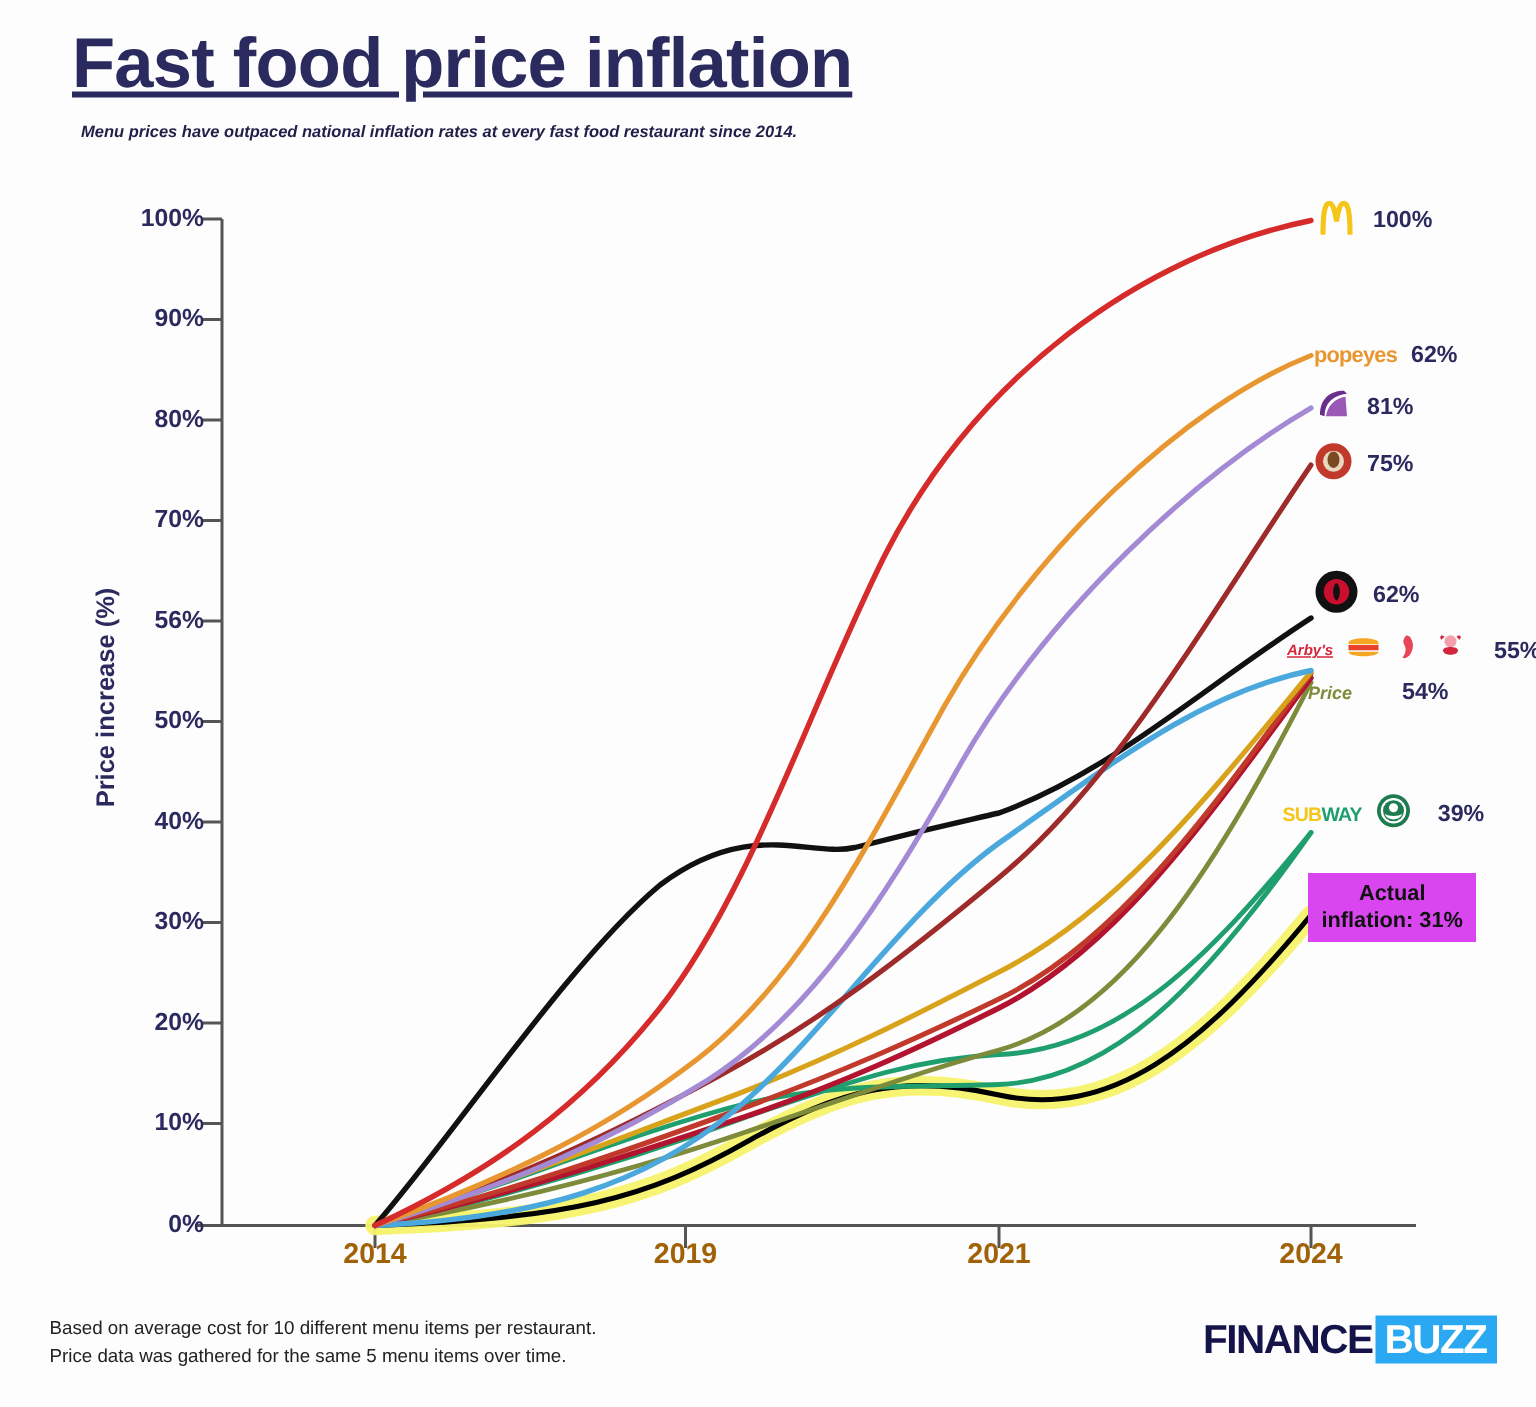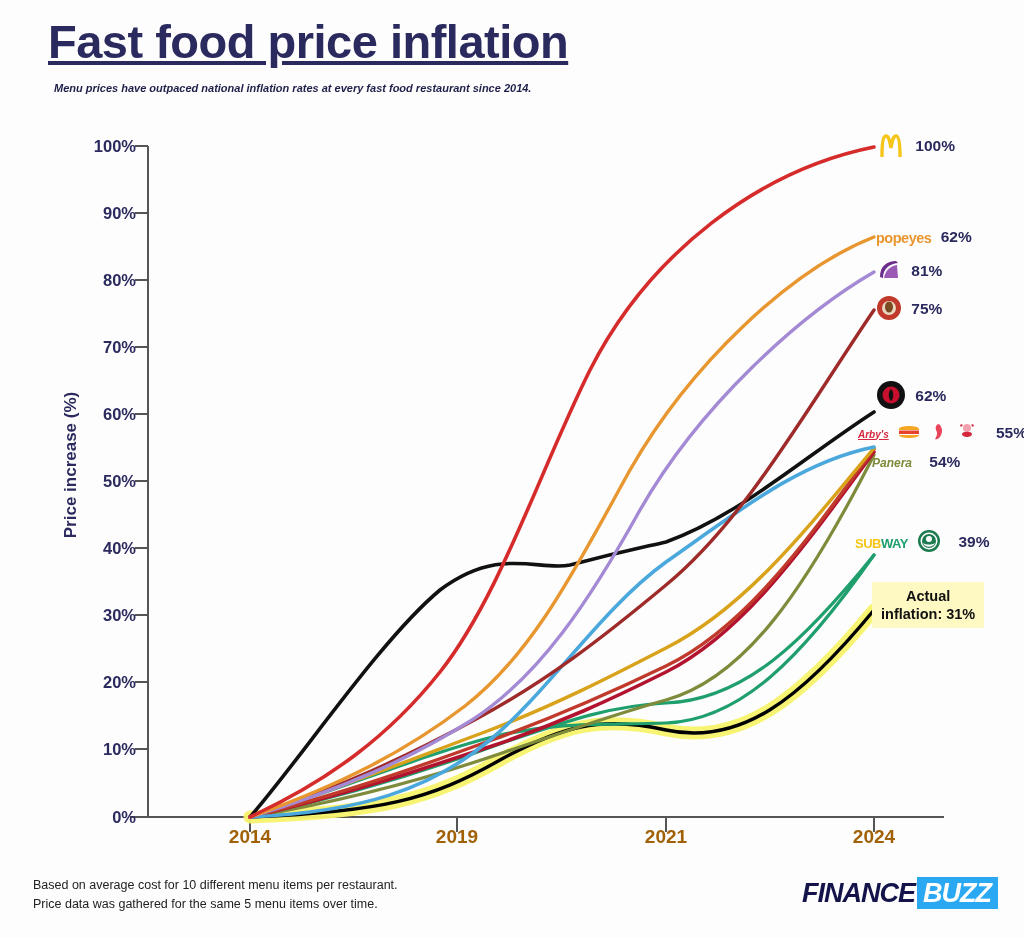--- a/index.html
+++ b/index.html
@@ -56,37 +56,37 @@
     transform:translateY(-50%);
   }
 
   .logo{
     display:inline-block;vertical-align:middle;
     margin-right:5px;
   }
 
   .callout{
     position:absolute;
-    background:#fef9c3;
+    background:#d946ef;
     color:#111;
     font-size:14.5px;font-weight:bold;
     text-align:center;
     line-height:1.25;
     padding:5px 9px;
     white-space:nowrap;
   }
 
   .footnote{
     position:absolute;left:33px;top:876px;
     font-size:12.5px;color:#222;line-height:1.55;
   }
 
   .fb{
     position:absolute;right:26px;top:878px;
-    font-size:27px;font-weight:bold;font-style:italic;
+    font-size:27px;font-weight:bold;
     color:#14144b;letter-spacing:-1px;
     white-space:nowrap;
   }
   .fb .buzz{
     background:#2aa8f2;color:#ffffff;
     padding:1px 7px 1px 6px;margin-left:2px;
   }
 
   .brandtxt{font-weight:bold;vertical-align:middle;text-align:center;}
 </style>
@@ -165,21 +165,21 @@
   <div class="ytickwrap" style="top:213px">
       <div class="ytick">90%</div>
     </div>
   <div class="ytickwrap" style="top:280px">
       <div class="ytick">80%</div>
     </div>
   <div class="ytickwrap" style="top:347px">
       <div class="ytick">70%</div>
     </div>
   <div class="ytickwrap" style="top:414px">
-      <div class="ytick">60%</div>
+      <div class="ytick">56%</div>
     </div>
   <div class="ytickwrap" style="top:481px">
       <div class="ytick">50%</div>
     </div>
   <div class="ytickwrap" style="top:548px">
       <div class="ytick">40%</div>
     </div>
   <div class="ytickwrap" style="top:615px">
       <div class="ytick">30%</div>
     </div>
@@ -263,22 +263,22 @@
       <svg width="20" height="20" viewBox="0 0 20 20">
         <circle cx="10" cy="6" r="4" fill="#f2a0ad"></circle>
         <path d="M4 5 C2 3 4 1 6 3 M16 5 C18 3 16 1 14 3" fill="#d4263c"></path>
         <path d="M5 12 C5 9 15 9 15 12 C15 16 5 16 5 12 Z" fill="#d4263c"></path>
       </svg>
     </span>
     <span style="margin-left:10px">55%</span>
   </div>
 
   <div class="endlabel" style="left:872px;top:462px">
-    <span class="logo brandtxt" style="color:#7d8b3a;font-size:12px;font-style:italic;">Panera</span>
-    <span style="margin-left:8px">54%</span>
+    <span class="logo brandtxt" style="color:#7d8b3a;font-size:12px;font-style:italic;">Price</span>
+    <span style="margin-left:24px">54%</span>
   </div>
 
   <div class="endlabel" style="left:855px;top:543px">
     <span class="logo brandtxt" style="font-size:13px;letter-spacing:-0.5px;"><span style="color:#f5c518">SUB</span><span style="color:#1f9e6e">WAY</span></span>
     <span class="logo">
       <svg width="24" height="24" viewBox="0 0 24 24">
         <circle cx="12" cy="12" r="11" fill="#1e7a4f"></circle>
         <circle cx="12" cy="12" r="8.5" fill="#ffffff"></circle>
         <circle cx="12" cy="12" r="7" fill="#1e7a4f"></circle>
         <circle cx="12" cy="10" r="3" fill="#ffffff"></circle>

